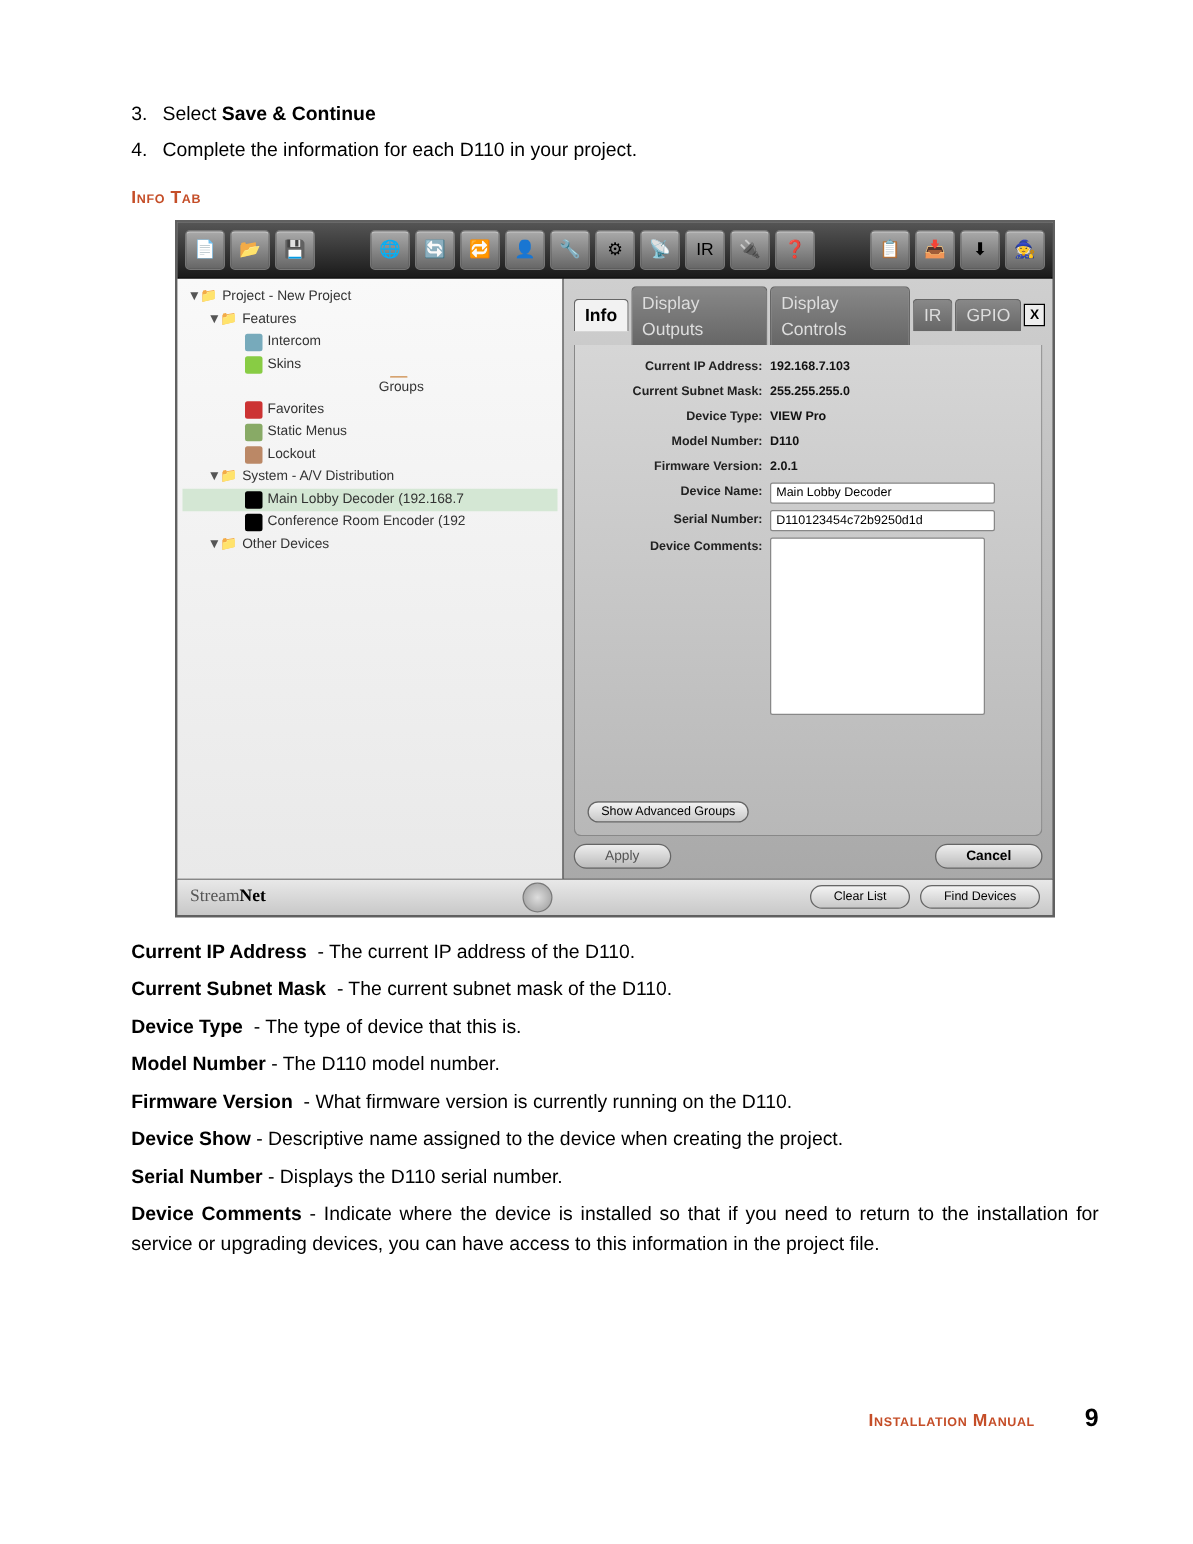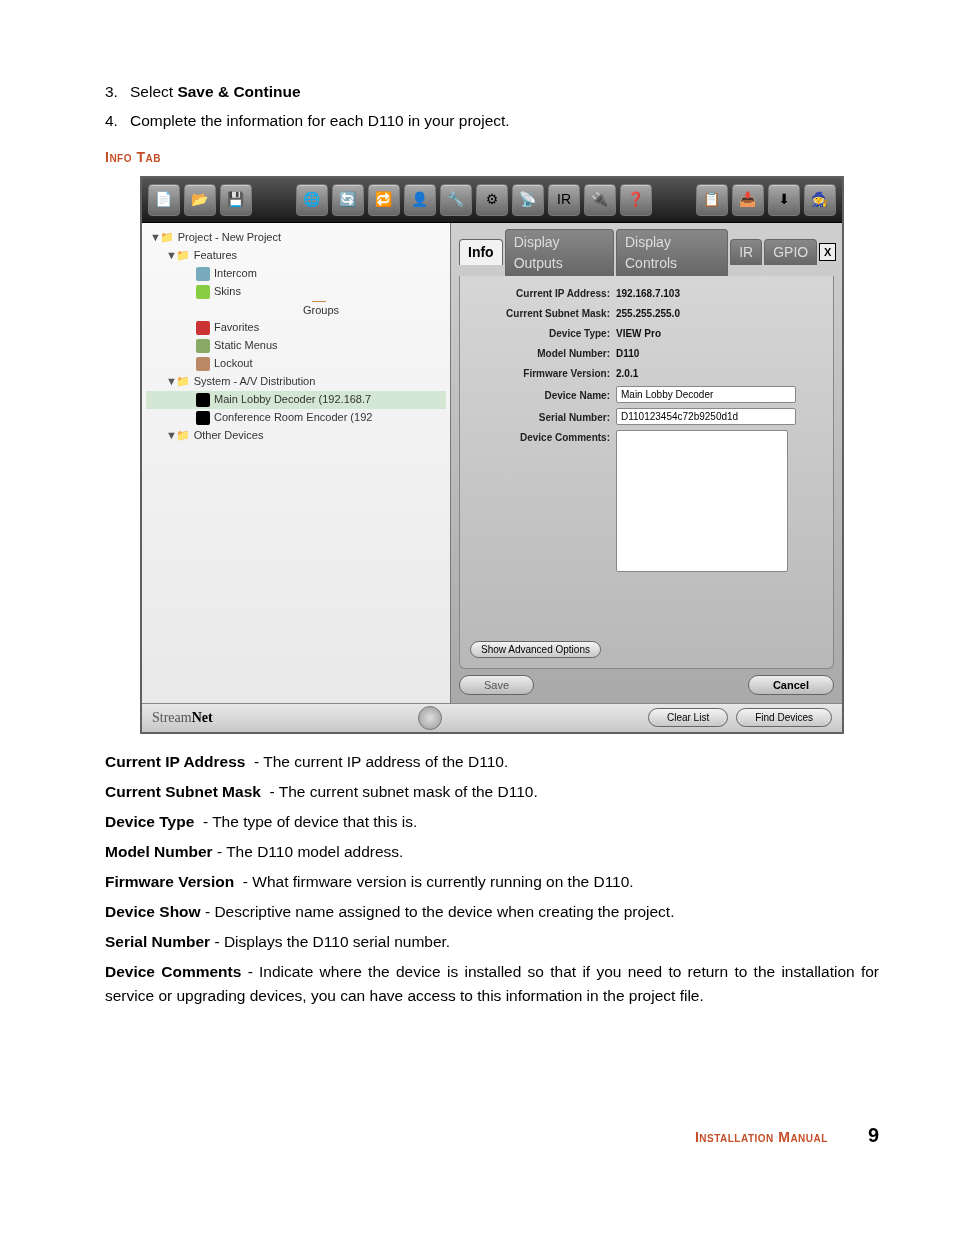--- a/index.html
+++ b/index.html
@@ -94,21 +94,21 @@
 .info-card {
   margin:0 8px 0 8px;
   background:linear-gradient(#d6d6d6,#b8b8b8);
   border:1px solid #888;
   border-top:none;
   padding:10px 10px 20px 10px;
   flex:1;
   position:relative;
   border-radius:0 0 6px 6px;
 }
-.info-row { display:flex; align-items:flex-end; margin-bottom:5px; font-size:10px; }
+.info-row { display:flex; align-items:flex-start; margin-bottom:5px; font-size:10px; }
 .info-label { width:140px; text-align:right; font-weight:bold; color:#222; padding-right:6px; }
 .info-value { font-weight:bold; color:#111; }
 .info-input {
   border:1px solid #888;
   background:#fff;
   font-size:10px;
   padding:2px 4px;
   width:170px;
   border-radius:2px;
 }
@@ -310,25 +310,25 @@
             <div class="info-row">
               <div class="info-label">Serial Number:</div>
               <input class="info-input" value="D110123454c72b9250d1d" style="">
             </div>
             <div class="info-row" style="align-items: flex-start;">
               <div class="info-label">Device Comments:</div>
               <div class="info-textarea"></div>
             </div>
           </div>
         <div style="position:absolute;left:10px;bottom:10px">
-          <button class="pillbtn">Show Advanced Options</button>
+          <button class="pillbtn">Show Advanced Groups</button>
         </div>
       </div>
       <div class="footer-row">
-        <button class="bigbtn">Save</button>
+        <button class="bigbtn">Apply</button>
         <div style="flex:1"></div>
         <button class="bigbtn strong">Cancel</button>
       </div>
     </div>
   </div>
 
   <div class="ss-footer">
     <span class="brand">
       <span>Stream</span><b>Net</b>
     </span>
@@ -337,21 +337,21 @@
     <div style="flex:1"></div>
     <button class="pillbtn" style="padding:3px 18px">Clear List</button>
     <button class="pillbtn" style="padding:3px 18px">Find Devices</button>
   </div>
 </div>
 
 <div id="descriptions">
     <div class="desc-line"><b>Current IP Address</b>&nbsp;<span> - The current IP address of the D110.</span></div>
     <div class="desc-line"><b>Current Subnet Mask</b>&nbsp;<span> - The current subnet mask of the D110.</span></div>
     <div class="desc-line"><b>Device Type</b>&nbsp;<span> - The type of device that this is.</span></div>
-    <div class="desc-line"><b>Model Number</b><span> - The D110 model address.</span></div>
+    <div class="desc-line"><b>Model Number</b><span> - The D110 model number.</span></div>
     <div class="desc-line"><b>Firmware Version</b>&nbsp;<span> - What firmware version is currently running on the D110.</span></div>
     <div class="desc-line"><b>Device Show</b><span> - Descriptive name assigned to the device when creating the project.</span></div>
     <div class="desc-line"><b>Serial Number</b><span> - Displays the D110 serial number.</span></div>
     <div class="desc-line justify"><b>Device Comments</b><span> - Indicate where the device is installed so that if you need to return to the installation for service or upgrading devices, you can have access to this information in the project file.</span></div>
   </div>
 
 <div class="page-footer">
   <span class="footer-title">Installation Manual</span>
   <span class="page-num">9</span>
 </div>

